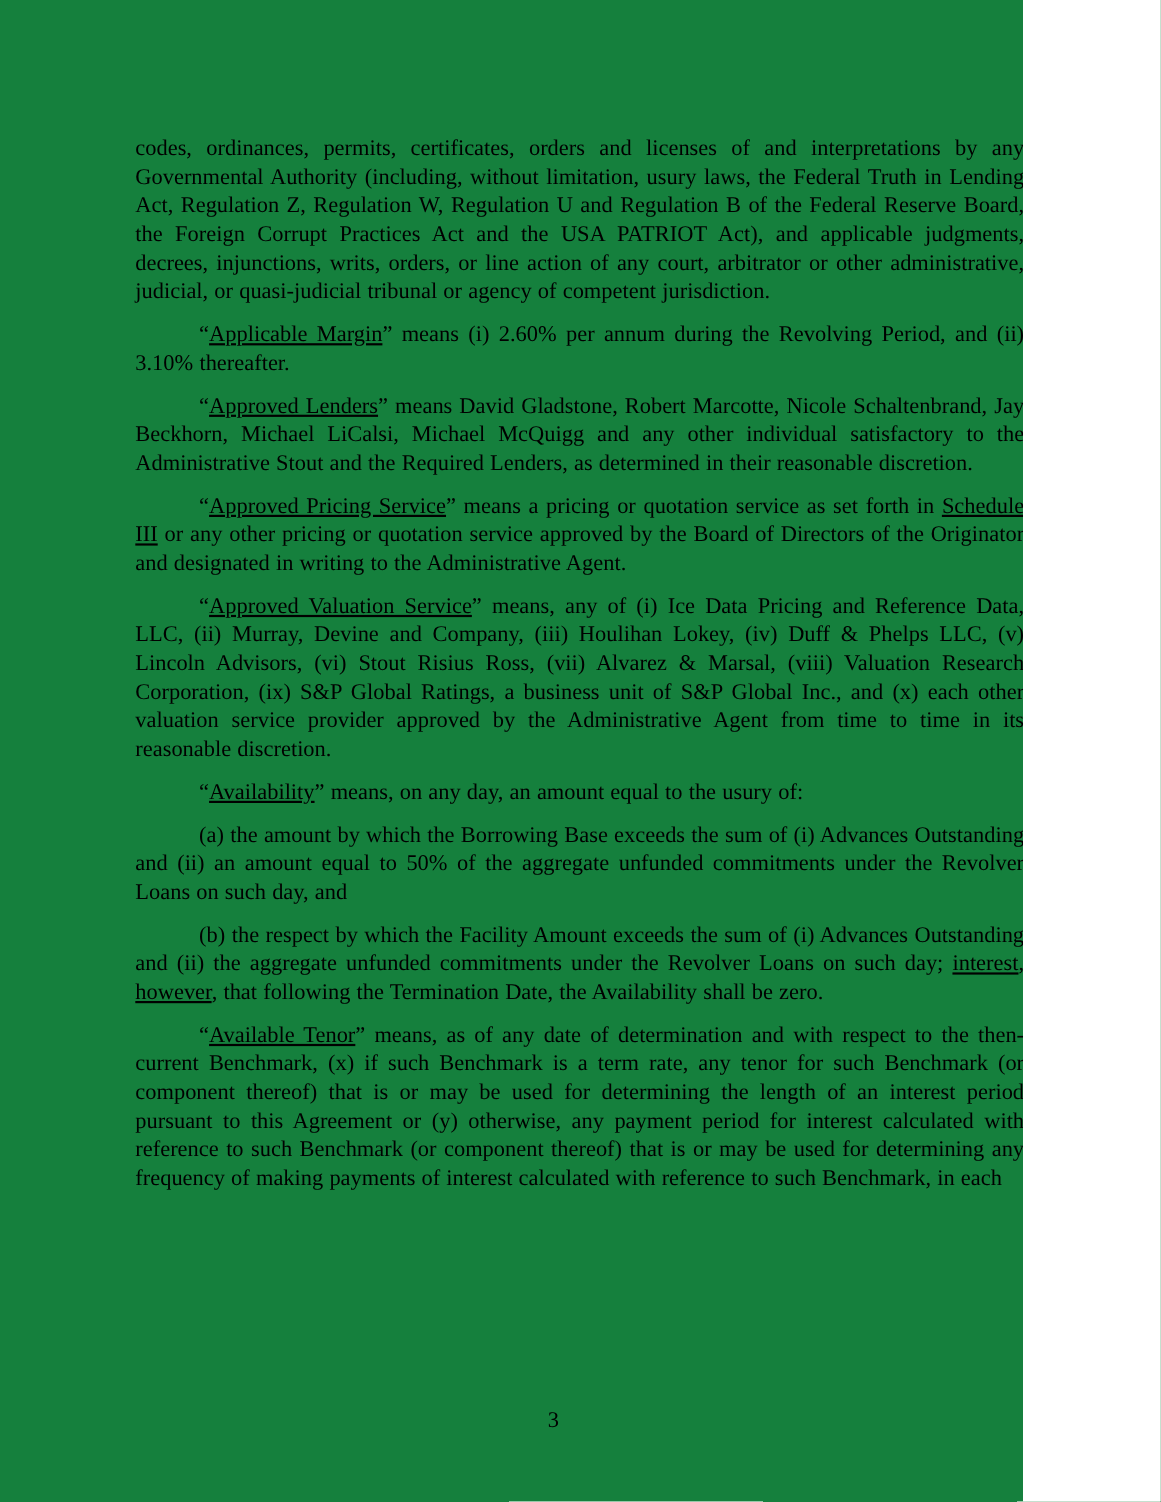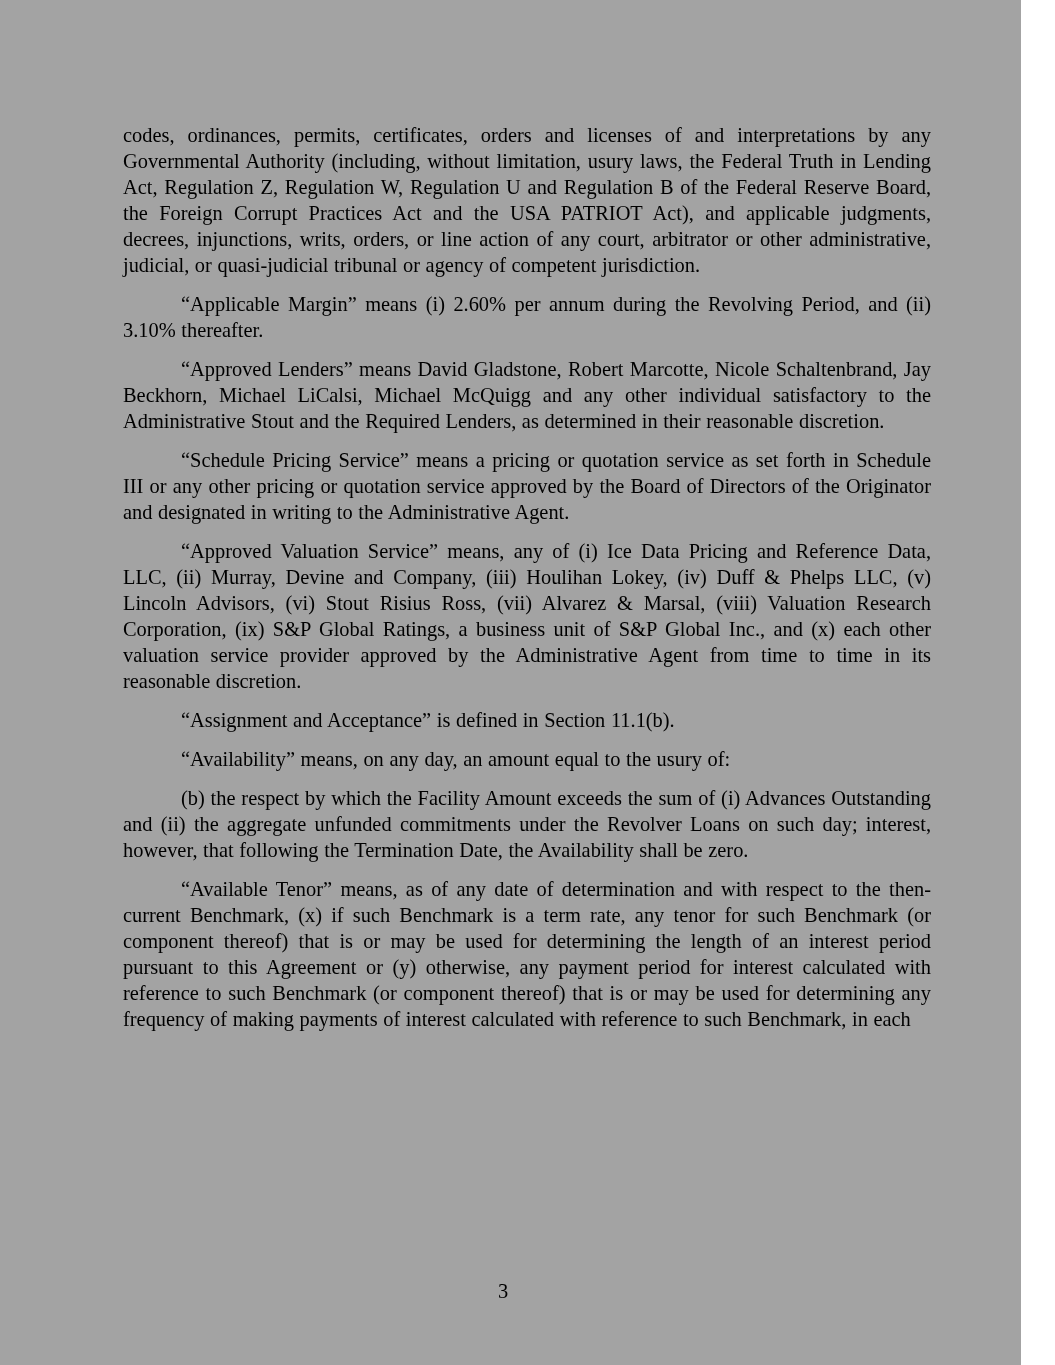--- a/index.html
+++ b/index.html
@@ -2,23 +2,23 @@
 <html><head>
 <meta charset="utf-8">
 <style>
   html, body {
     margin: 0;
     padding: 0;
     background: #ffffff;
   }
   .page {
     position: relative;
-    width: 1021px;
+    width: 930px;
     height: 1365px;
-    background: #a3a3a3;
+    background: #15803d;
     overflow: hidden;
     font-family: "Liberation Serif", serif;
     color: #000000;
   }
   .content {
     position: absolute;
     left: 123px;
     top: 122px;
     width: 808px;
   }
@@ -26,40 +26,41 @@
     margin: 0 0 13px 0;
     font-size: 20.4px;
     line-height: 26px;
     text-align: justify;
     word-spacing: 0.5px;
   }
   p.para.indent {
     text-indent: 58px;
   }
   .underline {
+    text-decoration: underline;
   }
   .page-number {
     position: absolute;
     left: 123px;
     top: 1278px;
     width: 760px;
     text-align: center;
     font-size: 20.4px;
     line-height: 26px;
   }
 </style>
 </head>
 <body>
 
 <div class="page">
   <div class="content">
       <p class="para"><span>codes, ordinances, permits, certificates, orders and licenses of and interpretations by any Governmental Authority (including, without limitation, usury laws, the Federal Truth in Lending Act, Regulation Z, Regulation W, Regulation U and Regulation B of the Federal Reserve Board, the Foreign Corrupt Practices Act and the USA PATRIOT Act), and applicable judgments, decrees, injunctions, writs, orders, or line action of any court, arbitrator or other administrative, judicial, or quasi-judicial tribunal or agency of competent jurisdiction.</span></p>
       <p class="para indent"><span>“</span><span class="underline">Applicable Margin</span><span>” means (i) 2.60% per annum during the Revolving Period, and (ii) 3.10% thereafter.</span></p>
       <p class="para indent"><span>“</span><span class="underline">Approved Lenders</span><span>” means David Gladstone, Robert Marcotte, Nicole Schaltenbrand, Jay Beckhorn, Michael LiCalsi, Michael McQuigg and any other individual satisfactory to the Administrative Stout and the Required Lenders, as determined in their reasonable discretion.</span></p>
-      <p class="para indent"><span>“</span><span class="underline">Schedule Pricing Service</span><span>” means a pricing or quotation service as set forth in </span><span class="underline">Schedule III</span><span> or any other pricing or quotation service approved by the Board of Directors of the Originator and designated in writing to the Administrative Agent.</span></p>
+      <p class="para indent"><span>“</span><span class="underline">Approved Pricing Service</span><span>” means a pricing or quotation service as set forth in </span><span class="underline">Schedule III</span><span> or any other pricing or quotation service approved by the Board of Directors of the Originator and designated in writing to the Administrative Agent.</span></p>
       <p class="para indent"><span>“</span><span class="underline">Approved Valuation Service</span><span>” means, any of (i) Ice Data Pricing and Reference Data, LLC, (ii) Murray, Devine and Company, (iii) Houlihan Lokey, (iv) Duff &amp; Phelps LLC, (v) Lincoln Advisors, (vi) Stout Risius Ross, (vii) Alvarez &amp; Marsal, (viii) Valuation Research Corporation, (ix) S&amp;P Global Ratings, a business unit of S&amp;P Global Inc., and (x) each other valuation service provider approved by the Administrative Agent from time to time in its reasonable discretion.</span></p>
-      <p class="para indent"><span>“</span><span class="underline">Assignment and Acceptance</span><span>” is defined in </span><span class="underline">Section 11.1(b)</span><span>.</span></p>
       <p class="para indent"><span>“</span><span class="underline">Availability</span><span>” means, on any day, an amount equal to the usury of:</span></p>
+      <p class="para indent"><span>(a) the amount by which the Borrowing Base exceeds the sum of (i) Advances Outstanding and (ii) an amount equal to 50% of the aggregate unfunded commitments under the Revolver Loans on such day, and</span></p>
       <p class="para indent"><span>(b) the respect by which the Facility Amount exceeds the sum of (i) Advances Outstanding and (ii) the aggregate unfunded commitments under the Revolver Loans on such day; </span><span class="underline">interest</span><span>, </span><span class="underline">however</span><span>, that following the Termination Date, the Availability shall be zero.</span></p>
       <p class="para indent"><span>“</span><span class="underline">Available Tenor</span><span>” means, as of any date of determination and with respect to the then-current Benchmark, (x) if such Benchmark is a term rate, any tenor for such Benchmark (or component thereof) that is or may be used for determining the length of an interest period pursuant to this Agreement or (y) otherwise, any payment period for interest calculated with reference to such Benchmark (or component thereof) that is or may be used for determining any frequency of making payments of interest calculated with reference to such Benchmark, in each</span></p>
     </div>
   <div class="page-number">3</div>
 </div>
 
 </body></html>

